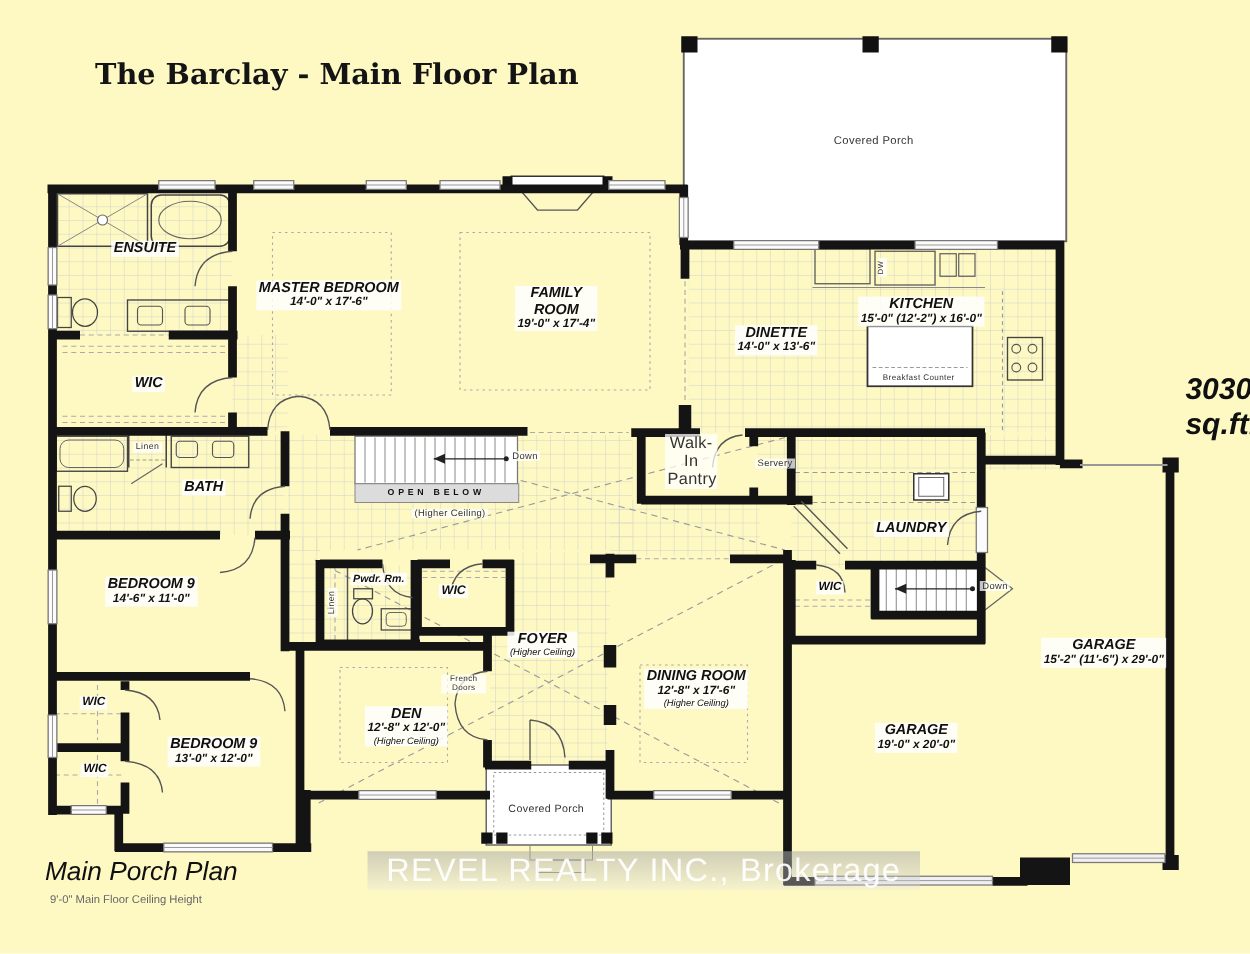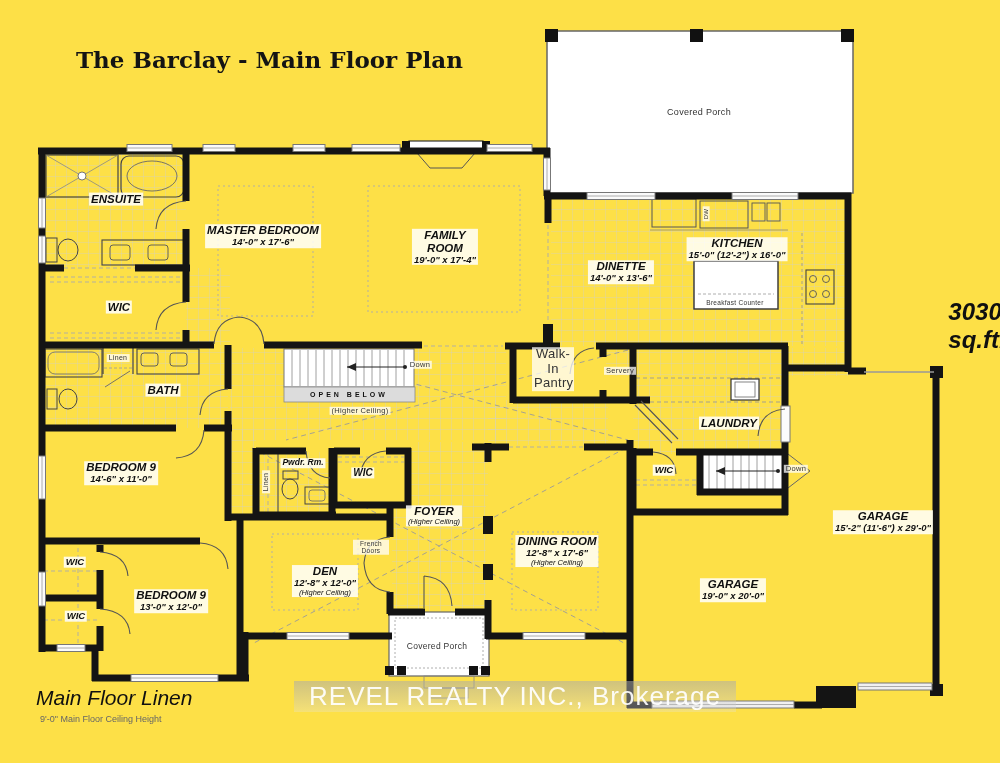--- a/index.html
+++ b/index.html
@@ -1,16 +1,16 @@
 <!DOCTYPE html>
 <html><head>
 <meta charset="utf-8">
 <style>
   html,body{margin:0;padding:0;background:#fff;}
-  .stage{position:relative;width:1000px;height:763px;background:#fde047;overflow:hidden;
+  .stage{position:relative;width:1000px;height:763px;background:#fef9c3;overflow:hidden;
          font-family:"Liberation Sans",sans-serif;color:#101010;}
   .stage svg{position:absolute;left:0;top:0;}
   .lbl{position:absolute;transform:translate(-50%,-50%);text-align:center;color:#101010;
        background:rgba(255,255,255,.85);line-height:1.12;padding:0 2px;white-space:nowrap;z-index:3;}
   .room{font-style:italic;font-weight:bold;}
   .room .nm{display:block;font-size:11.5px;}
   .room .dm{display:block;font-size:9.5px;}
   .room .nt{display:block;font-size:7.5px;font-weight:normal;}
   .sm{font-size:8px;color:#333;letter-spacing:.3px;font-weight:normal;background:rgba(255,255,255,.75);}
   .rot{transform:translate(-50%,-50%) rotate(-90deg);}
@@ -262,21 +262,21 @@
     <path d="M390,537 Q366,539 364,563 M390,592 Q366,590 364,563"></path>
     <path d="M594,348 Q572,350 570,374"></path>
     <path d="M653,452 Q675,454 676,474"></path>
     <path d="M785,409 Q760,411 758,436"></path>
     <path d="M635,405 L672,443 M641,401 L678,439"></path>
   </g>
 </svg>
 
 <div class="title">The Barclay - Main Floor Plan</div>
 <div class="area">3030 sq.ft.</div>
-<div class="ftitle">Main Floor Linen</div>
+<div class="ftitle">Main Porch Plan</div>
 <div class="fsub">9'-0" Main Floor Ceiling Height</div>
 <div class="wm">REVEL REALTY INC., Brokerage</div>
 
 <div class="lbl room" style="left:116px;top:199px">
       <span class="nm">ENSUITE</span>
     </div>
 <div class="lbl room" style="left:263px;top:236px">
       <span class="nm">MASTER BEDROOM</span>
       <span class="dm">14'-0" x 17'-6"</span>
     </div>

